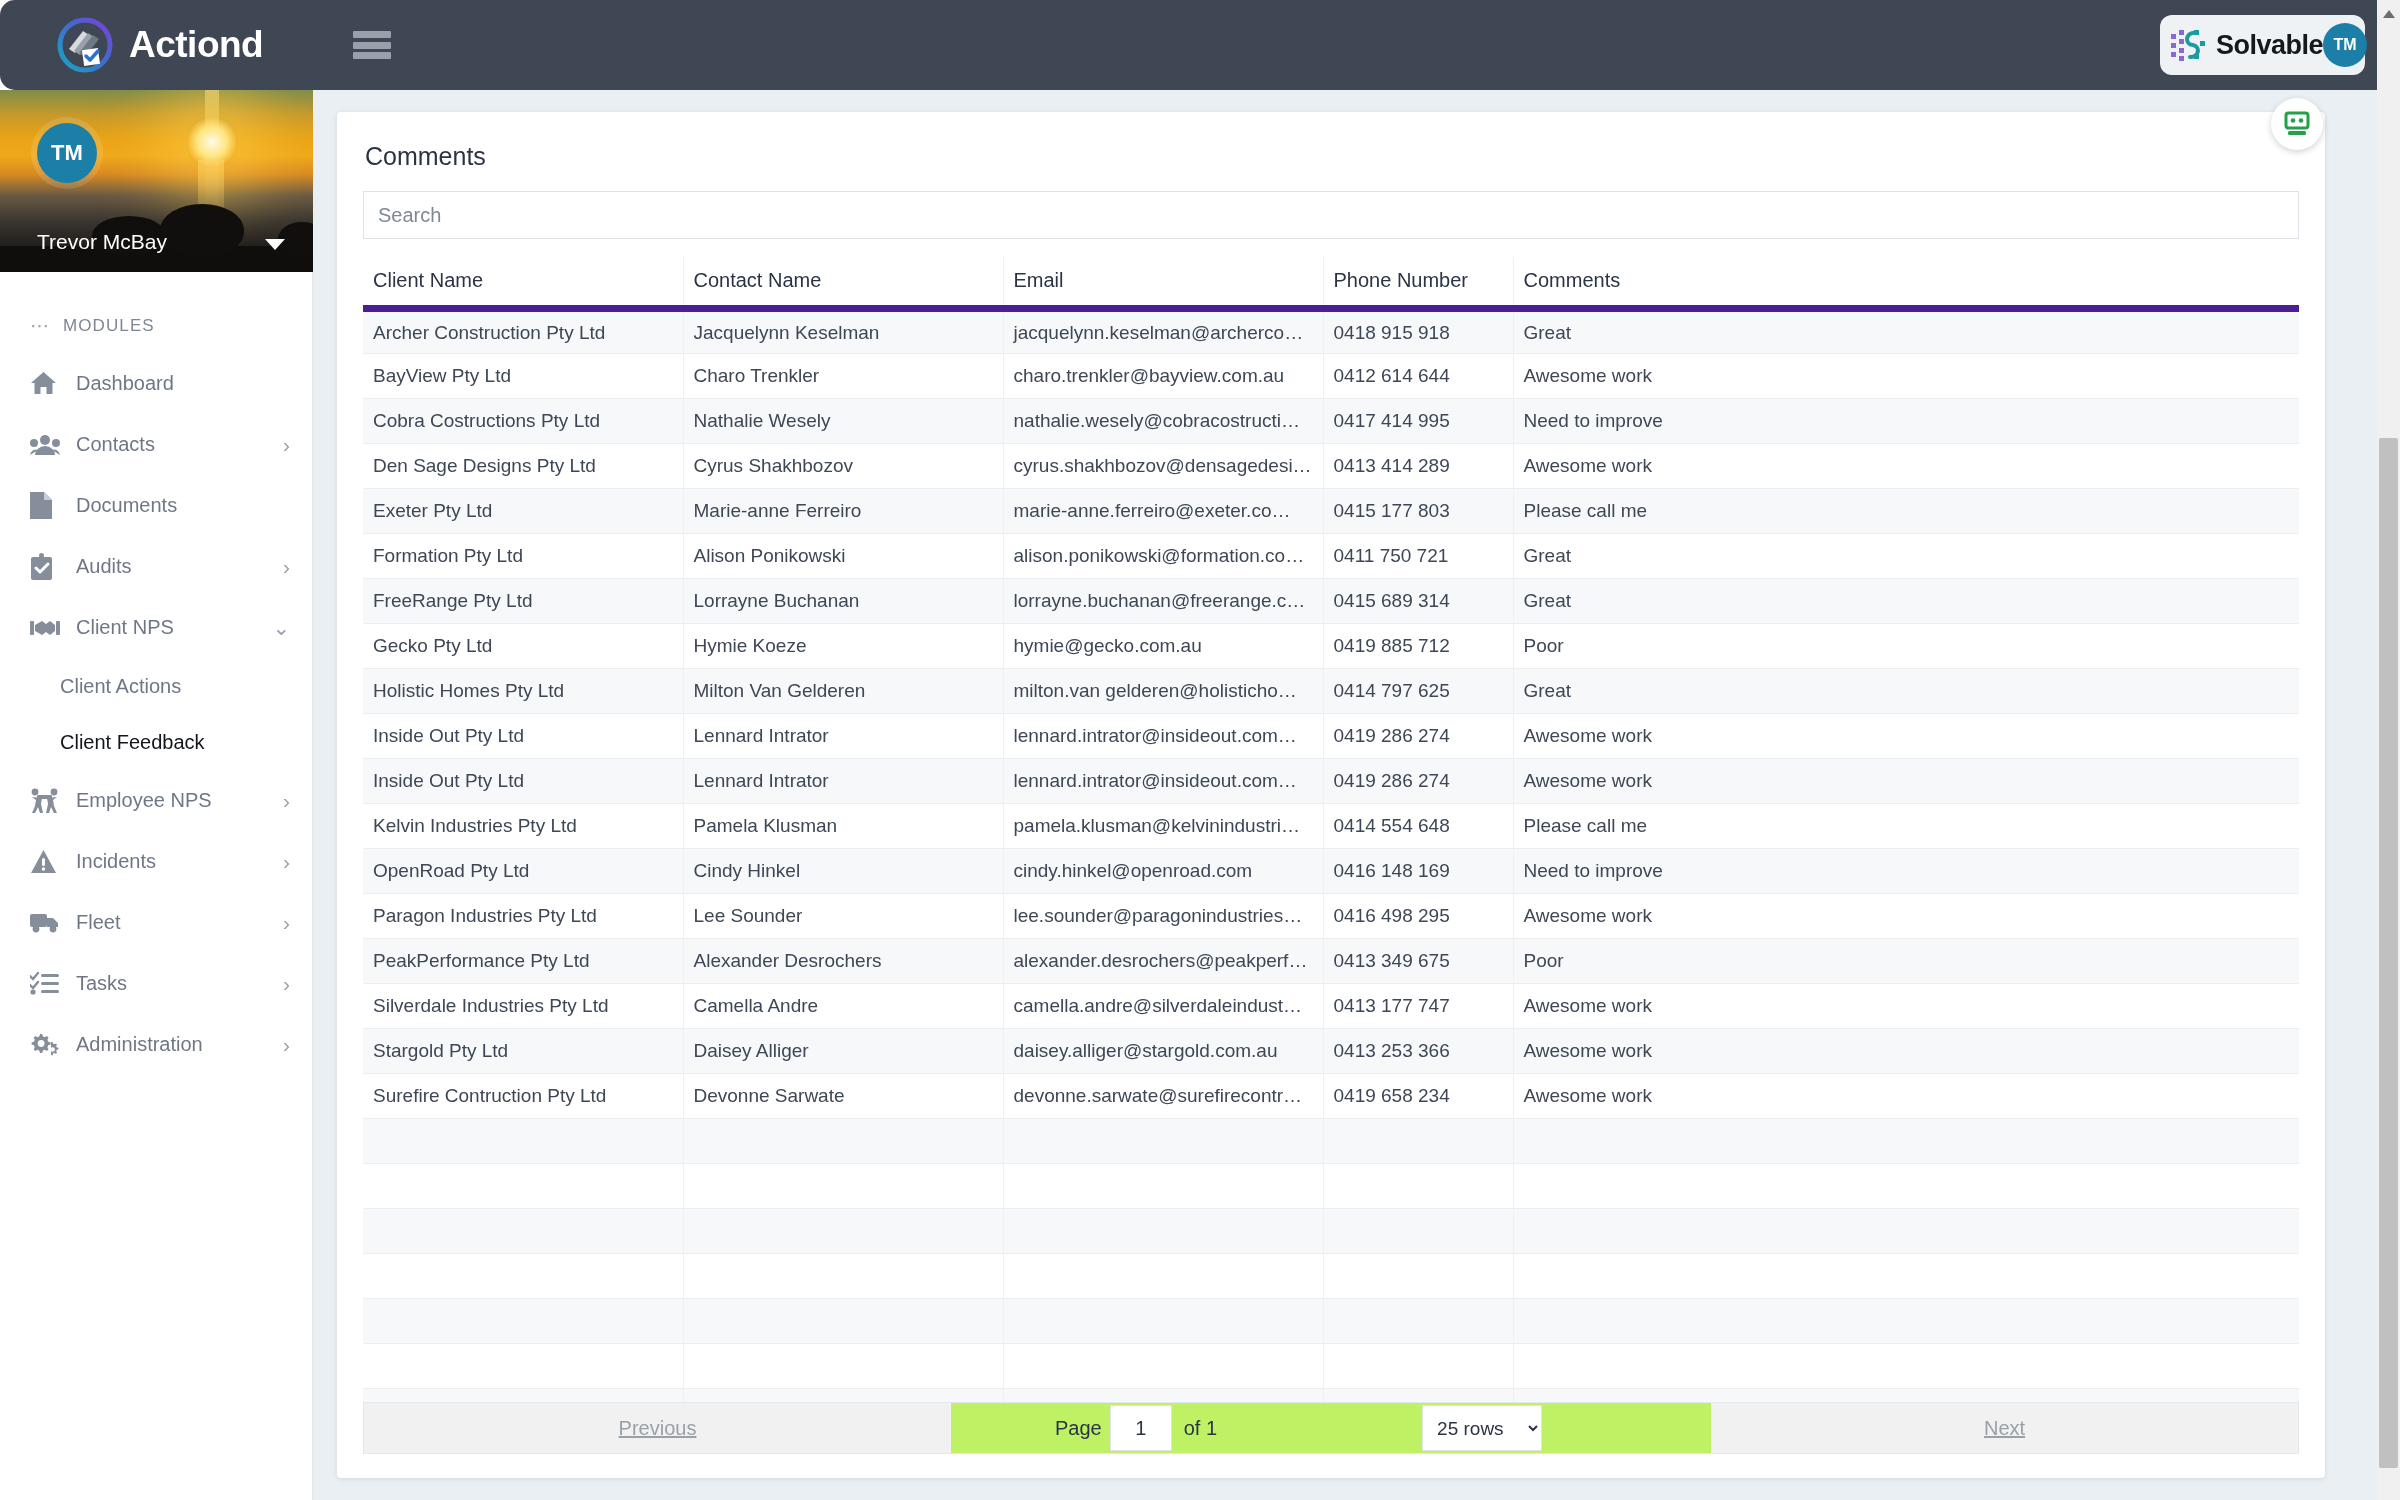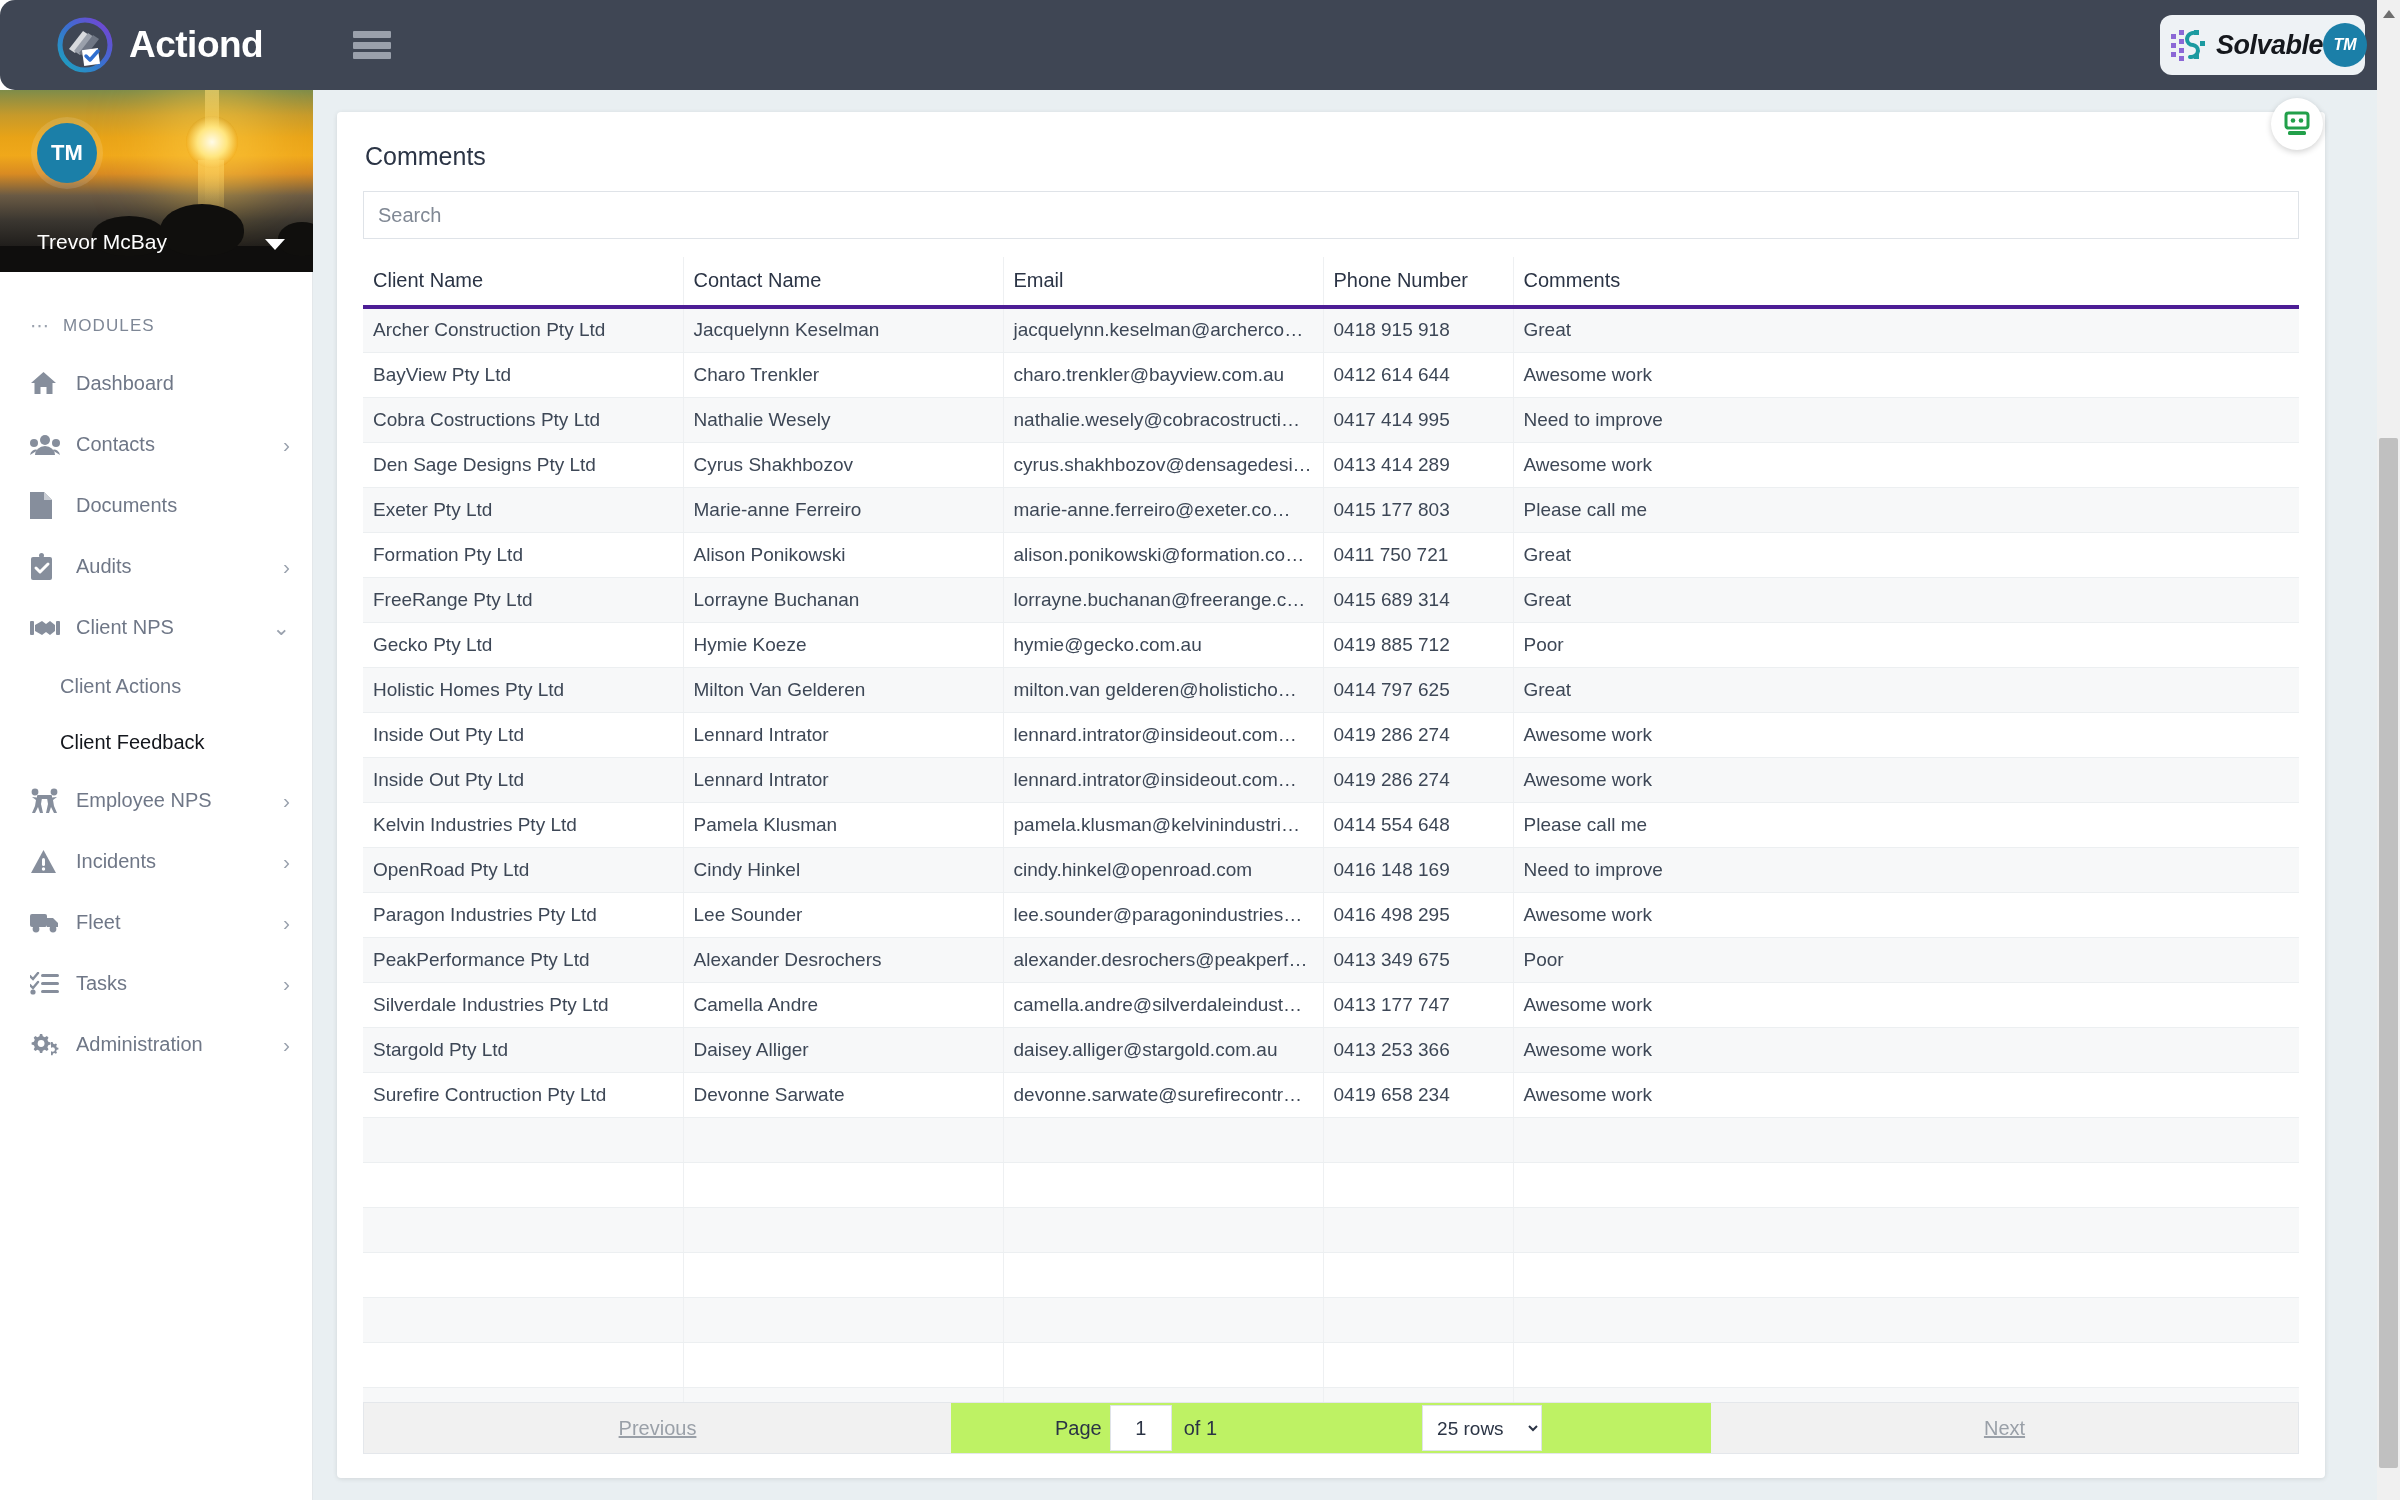--- a/index.html
+++ b/index.html
@@ -29,21 +29,21 @@
     cursor: pointer;
   }
   .hamburger span {
     display: block; height: 7px; width: 100%;
     background: #9aa0ab; border-radius: 1px;
   }
   .solvable-badge {
     position: absolute; right: 35px; top: 15px;
     height: 60px; width: 205px;
     background: #eef2f5; border-radius: 12px;
-    display: flex; align-items: center; padding: 0 10px; font-style: italic;
+    display: flex; align-items: center; padding: 0 10px;
   }
   .solvable-mark { width: 40px; height: 34px; flex: none; }
   .solvable-text {
     font-size: 27px; font-weight: bold; color: #15181d;
     margin-left: 6px; letter-spacing: -0.5px;
   }
   .solvable-tm {
     width: 44px; height: 44px; border-radius: 50%;
     background: #1b7fa8; color: #fff;
     font-size: 16px; font-weight: bold;
@@ -186,21 +186,21 @@
 
   table.data {
     width: 100%; border-collapse: collapse;
     table-layout: fixed;
     margin-top: 18px;
   }
   table.data th {
     text-align: left;
     font-size: 20px; font-weight: 500; color: #2b3445;
     padding: 12px 10px 13px 10px;
-    border-bottom: 4px solid #4c1d95;
+    border-bottom: 7px solid #4c1d95;
     border-right: 1px solid #eef0f2;
     background: #ffffff;
   }
   table.data th:last-child { border-right: none; }
   table.data td {
     font-size: 19px; color: #3d4756;
     padding: 0 10px;
     height: 45px;
     border-bottom: 1px solid #eceff1;
     border-right: 1px solid #eef0f2;

